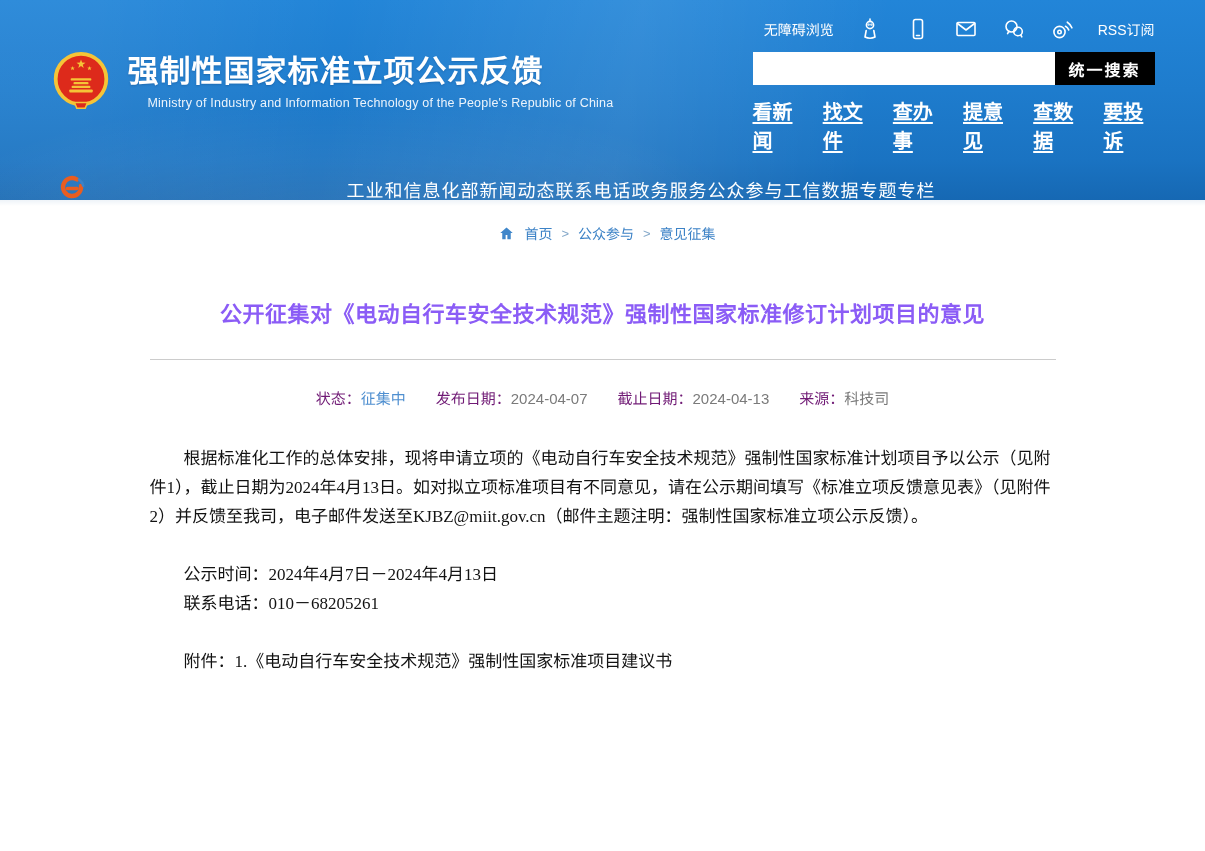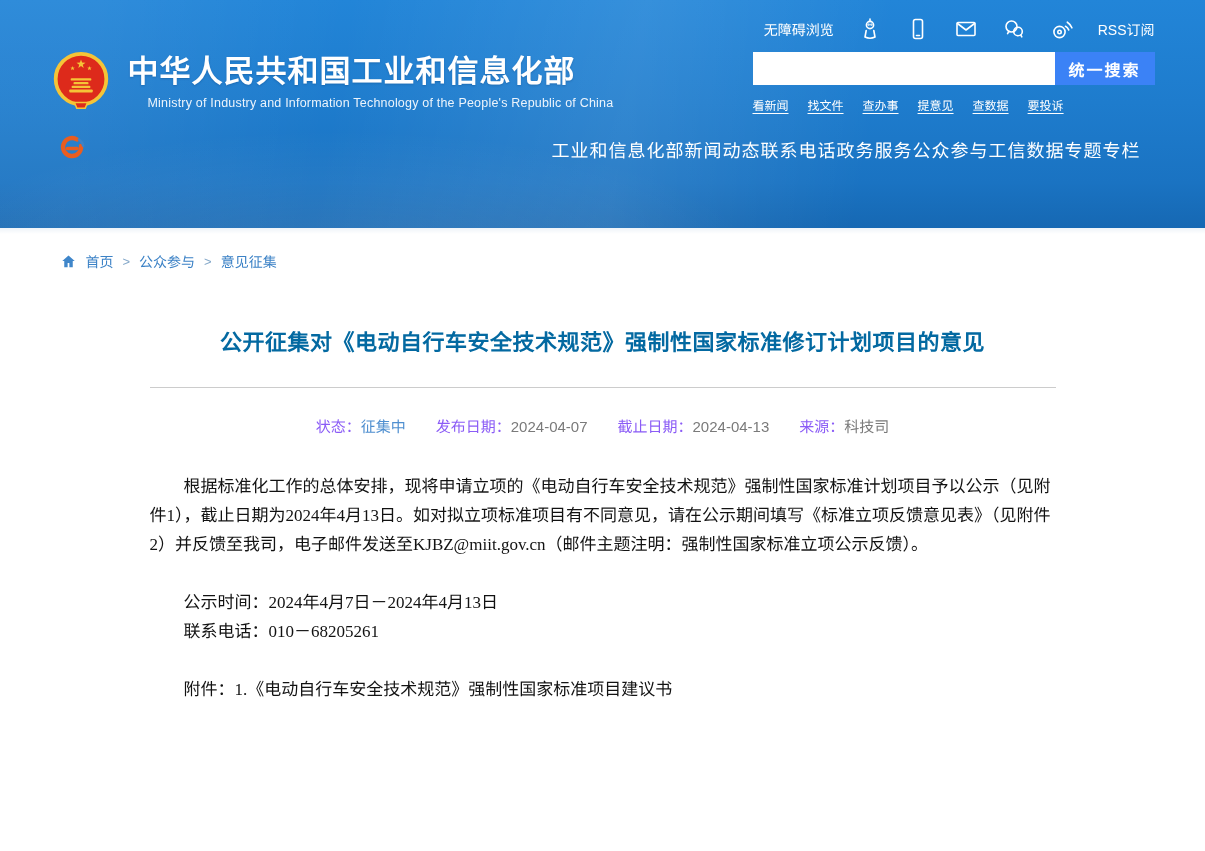--- a/index.html
+++ b/index.html
@@ -5,21 +5,21 @@
   * { box-sizing: border-box; margin: 0; padding: 0; }
   html, body { background: #ffffff; }
   body {
     width: 1205px;
     font-family: "Liberation Sans", "DejaVu Sans", sans-serif;
     -webkit-font-smoothing: antialiased;
   }
 
   
   .header {
-    height: 228px;
+    height: 200px;
     background:
       radial-gradient(ellipse 700px 220px at 28% 115%, rgba(255,255,255,0.12), transparent 60%),
       linear-gradient(100deg, rgba(255,255,255,0.06) 8%, transparent 28%, rgba(255,255,255,0.09) 52%, transparent 72%),
       linear-gradient(180deg, #2285d8 0%, #1e7ccd 45%, #1a73c2 80%, #1668b3 100%);
     overflow: hidden;
   }
   .header-inner { width: 1104px; margin: 0 auto; }
 
   .utility {
     display: flex; justify-content: flex-end; align-items: center;
@@ -37,57 +37,57 @@
     text-shadow: 0 1px 2px rgba(0,40,90,0.25); line-height: 1.15;
   }
   .site-sub { font-size: 12.5px; color: #ecf4fc; margin-top: 7px; letter-spacing: 0.2px; padding-left: 20px; }
 
   .search-col { width: 402px; margin-top: 2px; }
   .search-box { display: flex; height: 33px; background: #fff; }
   .search-input {
     flex: 1; border: none; outline: none; padding: 0 10px; font-size: 14px; color: #333;
   }
   .search-btn {
-    width: 100px; border: none; background: #3b82f6; color: #fff;
+    width: 100px; border: none; background: #000000; color: #fff;
     font-size: 16px; font-weight: bold; letter-spacing: 2px; cursor: pointer;
   }
   .quick-links { display: flex; gap: 19px; margin-top: 11px; }
   .quick-links a {
-    color: #fff; font-size: 12px; font-weight: normal; text-decoration: underline;
+    color: #fff; font-size: 20px; font-weight: bold; text-decoration: underline;
     text-underline-offset: 3px;
   }
 
   .nav-row { width: 1104px; margin: 21px auto 0; display: flex; align-items: center; }
   .nav-logo { width: 27px; height: 27px; margin-left: 8px; flex: 0 0 auto; }
-  .nav-items { flex: 1; display: flex; justify-content: flex-end; margin: 0 14px 0 56px; }
+  .nav-items { flex: 1; display: flex; justify-content: center; margin: 0 14px 0 56px; }
   .nav-items a { color: #ffffff; font-size: 18px; text-decoration: none; letter-spacing: 1px; }
 
   .header-edge { height: 6px; background: linear-gradient(180deg, #eef3f8, #ffffff); }
 
   
   .breadcrumb {
     width: 1104px; margin: 0 auto; padding: 17px 0 0 10px;
-    display: flex; align-items: center; gap: 9px; font-size: 14px;
+    display: flex; align-items: center; gap: 9px; font-size: 14px; justify-content: center;
   }
   .breadcrumb a { color: #3c82c6; text-decoration: none; }
   .crumb-sep { color: #84a8c9; font-size: 13px; }
   .home-icon { width: 16px; height: 15px; display: inline-flex; }
 
   .article { width: 906px; margin: 0 auto; }
   .article-title {
     margin-top: 53px; text-align: center;
-    font-size: 22px; font-weight: bold; color: #0369a1; letter-spacing: 0.5px;
+    font-size: 22px; font-weight: bold; color: #8b5cf6; letter-spacing: 0.5px;
   }
   .divider { border: none; border-top: 1px solid #cccccc; margin-top: 31px; }
 
   .meta {
     margin-top: 27px; display: flex; justify-content: center; align-items: center;
     gap: 30px; font-size: 15px; color: #8b8b8b;
   }
-  .meta .m-label { color: #8b5cf6; }
+  .meta .m-label { color: #701a75; }
   .meta .m-value { color: #7a7a7a; }
   .meta a.m-status { color: #4f8fd0; text-decoration: none; }
 
   .body-text {
     margin-top: 36px;
     font-family: "Liberation Serif", "DejaVu Serif", serif;
     font-size: 17px; line-height: 29px; color: #121212;
   }
   .p-indent { text-indent: 2em; }
   .p-main { margin-bottom: 14px; }
@@ -155,21 +155,21 @@
             <polygon fill="#f5c437" points="23,17 23.6,18.7 25.4,18.8 24,19.8 24.5,21.6 23,20.5 21.5,21.6 22,19.8 20.6,18.8 22.4,18.7"></polygon>
             <polygon fill="#f5c437" points="41,17 41.6,18.7 43.4,18.8 42,19.8 42.5,21.6 41,20.5 39.5,21.6 40,19.8 38.6,18.8 40.4,18.7"></polygon>
             <rect x="21" y="30" width="22" height="2.6" rx="1" fill="#f5c437"></rect>
             <rect x="24" y="34" width="16" height="2.6" rx="1" fill="#f5c437"></rect>
             <rect x="22" y="38" width="20" height="2.6" rx="1" fill="#f5c437"></rect>
             <rect x="19.5" y="42" width="25" height="3.2" rx="1" fill="#f5c437"></rect>
             <path d="M25 56 h14 l-2.5 6 h-9 z" fill="#dd2a1b" stroke="#f5c437" stroke-width="1.6"></path>
           </svg>
         </span>
         <div>
-          <div class="site-title">中华人民共和国工业和信息化部</div>
+          <div class="site-title">强制性国家标准立项公示反馈</div>
           <div class="site-sub">Ministry of Industry and Information Technology of the People's Republic of China</div>
         </div>
       </div>
 
       <div class="search-col">
         <div class="search-box">
           <input class="search-input" type="text" placeholder="" style="">
           <button class="search-btn">统一搜索</button>
         </div>
         <div class="quick-links">

